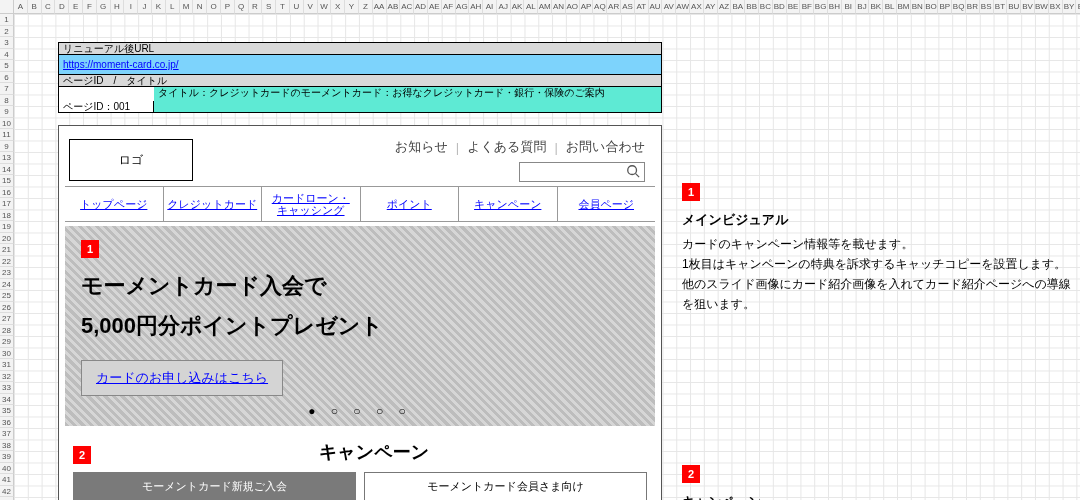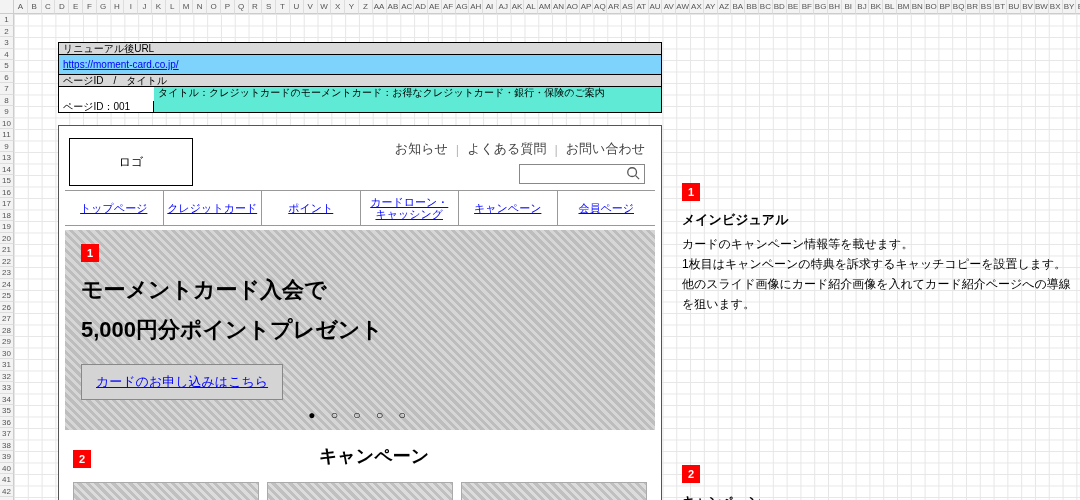--- a/index.html
+++ b/index.html
@@ -22,21 +22,21 @@
 .metarow { display:flex; border-bottom:1px solid #000; font-size:10px; line-height:11px; }
 .metarow:last-child { border-bottom:none; }
 .metarow .full { flex:1; padding:0 4px; background:#d9d9d9; }
 .metarow .link { flex:1; padding:4px 4px; color:#00f; text-decoration:underline; background:#7dd3fc; }
 .metarow .l { width:95px; padding:0 4px; border-right:1px solid #000; background:#fff;margin-top:14px; }
 .metarow .r { flex:1; padding:0 4px; background:#5eead4; }
 
 .page-outer { margin-top:12px; border:1px solid #555; background:#fff; padding:6px 6px 0 6px; }
 
 .topbar { display:flex; align-items:center; justify-content:space-between; padding:6px 10px 4px 4px; }
-.logo { width:124px; height:48px; border:1px solid #000; display:flex; align-items:center; justify-content:center; font-size:12px; }
+.logo { width:124px; height:42px; border:1px solid #000; display:flex; align-items:center; justify-content:center; font-size:12px; }
 .topright { display:flex; flex-direction:column; align-items:flex-end; gap:6px; }
 .util { display:flex; align-items:center; font-size:13px; color:#444; }
 .util span.sep { margin:0 8px; color:#bbb; }
 .search { display:flex; align-items:center; border:1px solid #888; width:126px; height:20px; padding:0 4px; }
 .search .mag { margin-left:auto; }
 
 .nav { display:flex; border-top:1px solid #999; border-bottom:1px solid #999; }
 .nav a { flex:1; text-align:center; padding:5px 0; font-size:11px; color:#00f; text-decoration:underline; border-right:1px solid #999; line-height:12px; display:flex; align-items:center; justify-content:center; }
 .nav a:last-child { border-right:none; }
 
@@ -230,39 +230,43 @@
                     <line x1="11" y1="11" x2="15" y2="15" stroke="#555" stroke-width="1.5"></line>
                   </svg>
               </span>
             </div>
           </div>
         </div>
 
         <div class="nav">
           <a>トップページ</a>
           <a>クレジットカード</a>
-          <a>ポイント</a>
           <a style="white-space:pre-line">カードローン・
 キャッシング</a>
+          <a>ポイント</a>
           <a>キャンペーン</a>
           <a>会員ページ</a>
         </div>
 
         <div class="mv">
           <span class="badge">1</span>
           <h1 style="white-space:pre-line">モーメントカード入会で
 5,000円分ポイントプレゼント</h1>
           <a class="cta">カードのお申し込みはこちら</a>
           <div class="dots">● ○ ○ ○ ○</div>
         </div>
 
         <div class="camp">
           <div class="tline">
             <span class="badge">2</span>
             <h2>キャンペーン</h2>
+          </div>
+          <div class="camptabs">
+            <div class="active">モーメントカード新規ご入会</div>
+            <div>モーメントカード会員さま向け</div>
           </div>
           <div class="cards">
             <div></div>
             <div></div>
             <div></div>
           </div>
         </div>
 
       </div>
     </div>

